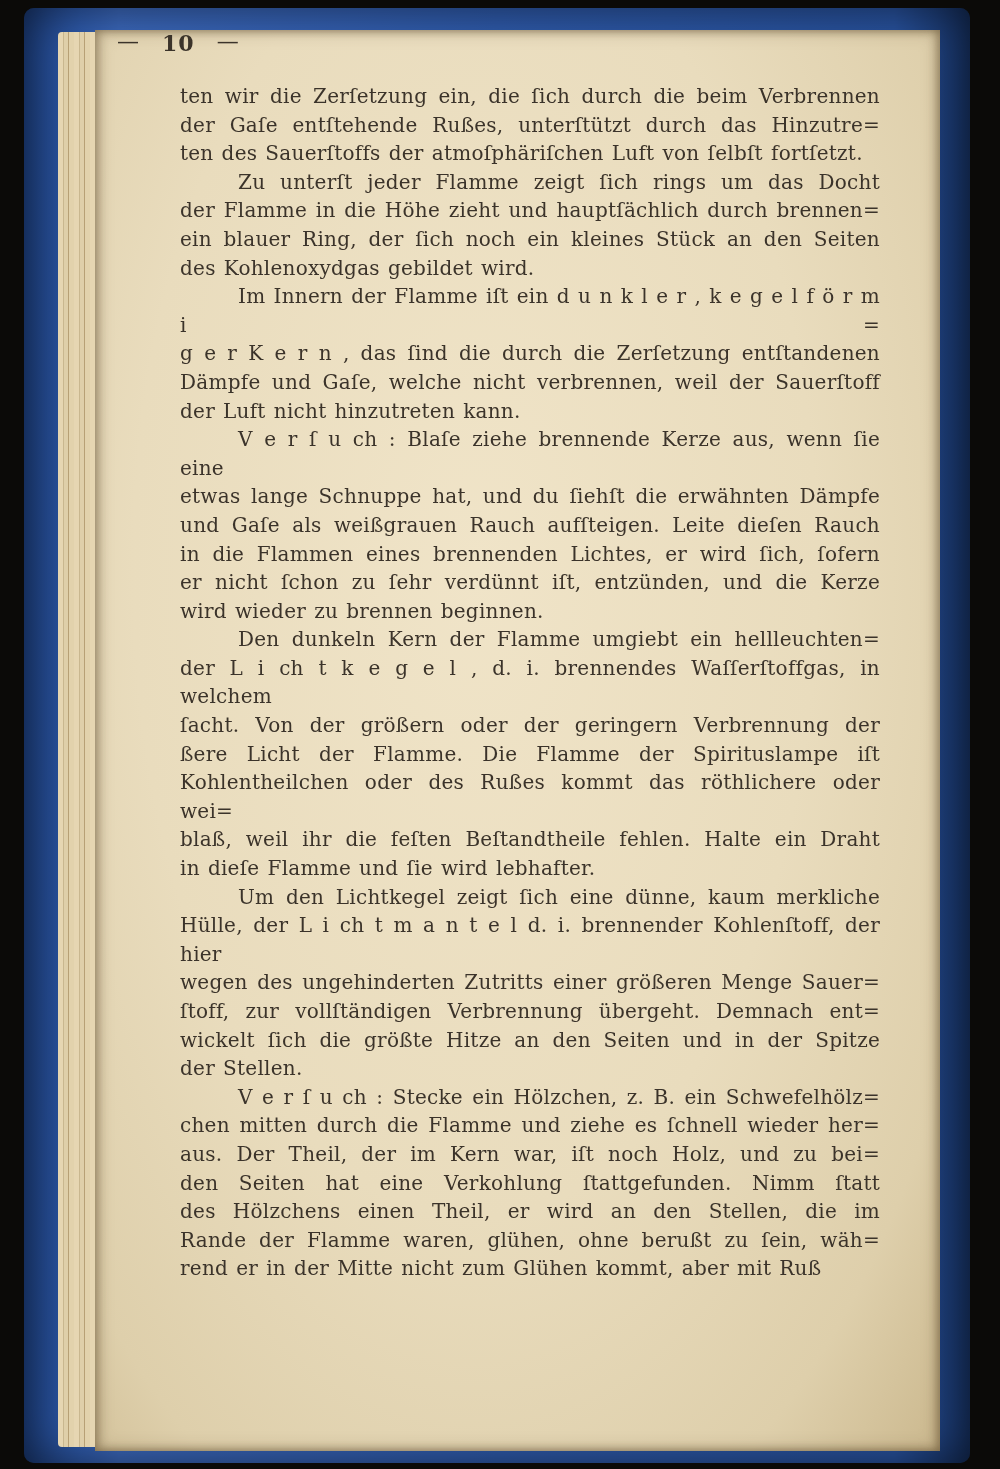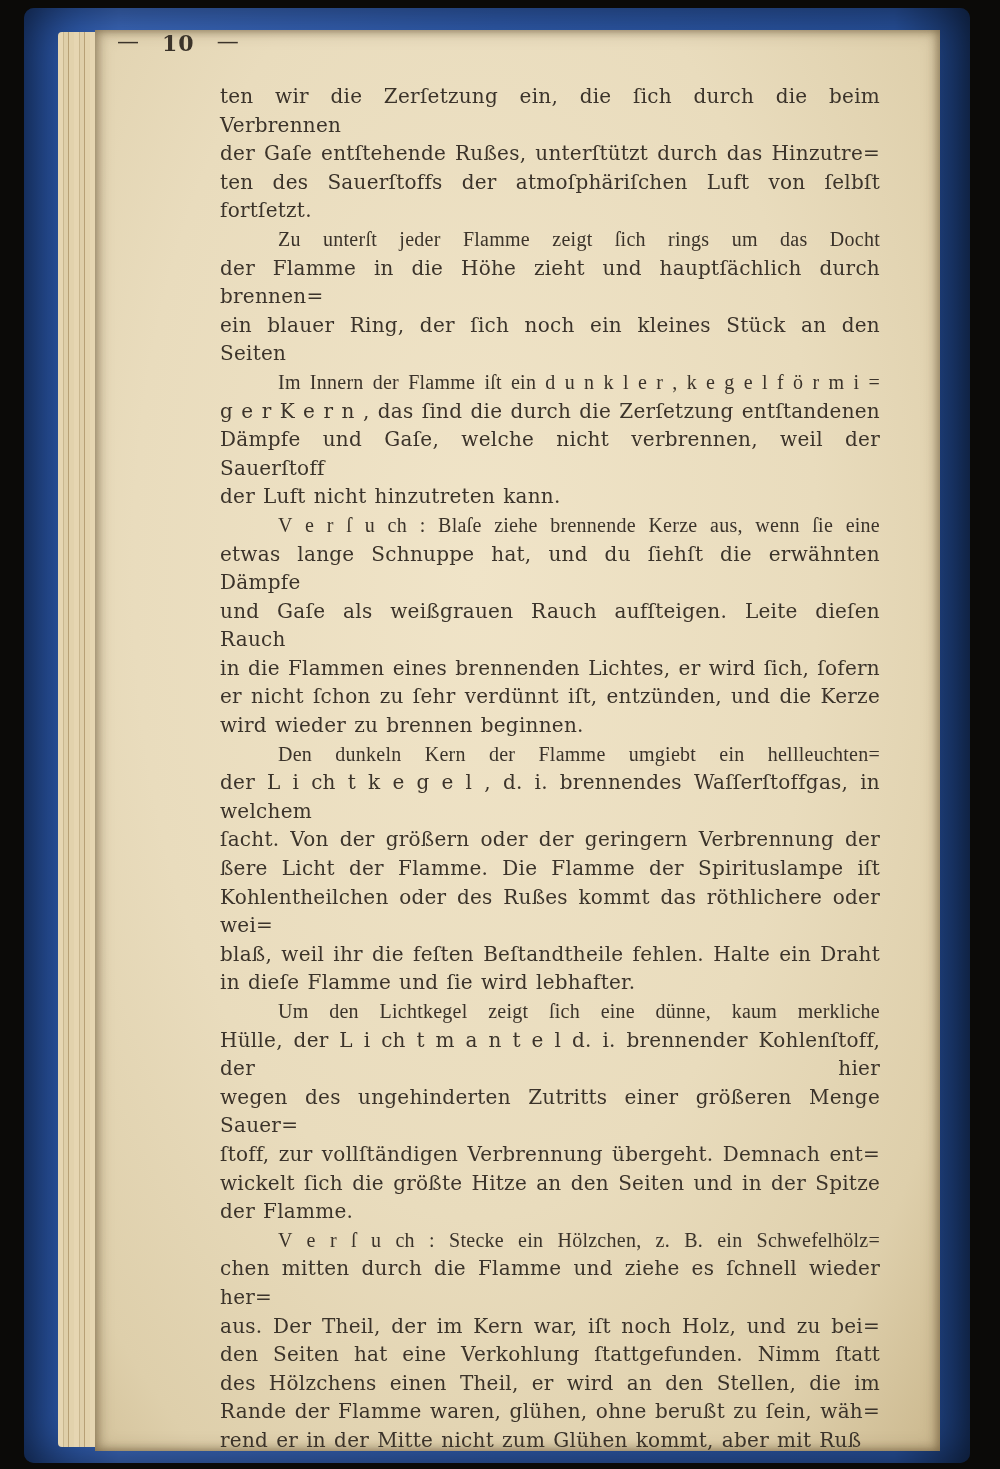--- a/index.html
+++ b/index.html
@@ -17,23 +17,23 @@
   .page{position:absolute;left:95px;top:30px;right:60px;bottom:18px;
         background:radial-gradient(ellipse at 45% 38%,#f0e4c8 0%,var(--paper,#e9dcbd) 52%,#decfab 82%,#cbb88e 100%);
         box-shadow:inset 0 0 18px rgba(90,70,40,.35), inset -4px 0 8px rgba(80,60,30,.35), inset 4px 0 10px rgba(80,60,30,.3);}
   .page-header{text-align:left;color:var(--ink,#3b332a);
         font-size:22px;letter-spacing:1px;}
   .page-header .dash{display:inline-block;margin:0 22px;transform:translateY(-2px);}
   .page-header .num{display:inline-block;font-weight:bold;}
   .text-block{width:700px;margin:26px 0 0 85px;color:var(--ink,#3b332a);
         font-size:20px;line-height:28.6px;letter-spacing:.25px;word-spacing:1.5px;}
   .para{margin:0;}
-  .line{text-align:justify;text-align-last:justify;white-space:normal;margin-left:40px;}
+  .line{text-align:justify;text-align-last:justify;white-space:normal;}
   .line.last{text-align-last:left;}
-  .line.indent{text-indent:58px;font-family:Liberation Serif, serif;}
+  .line.indent{text-indent:58px;}
 </style>
 </head>
 <body>
 
 <div class="scan">
   <div class="cover"></div>
   <div class="page-stack"></div>
   <div class="page">
     <div class="page-header">
       <span class="dash">—</span><span class="num">10</span><span class="dash">—</span>
@@ -41,20 +41,21 @@
     <div class="text-block" id="text-block">
         <div class="para">
           <div class="line">ten wir die Zerſetzung ein, die ſich durch die beim Verbrennen</div>
           <div class="line">der Gaſe entſtehende Rußes, unterſtützt durch das Hinzutre=</div>
           <div class="line last">ten des Sauerſtoffs der atmoſphäriſchen Luft von ſelbſt fortſetzt.</div>
         </div>
         <div class="para">
           <div class="line indent">Zu unterſt jeder Flamme zeigt ſich rings um das Docht</div>
           <div class="line">der Flamme in die Höhe zieht und hauptſächlich durch brennen=</div>
           <div class="line">ein blauer Ring, der ſich noch ein kleines Stück an den Seiten</div>
+          <div class="line last">des Kohlenoxydgas gebildet wird.</div>
         </div>
         <div class="para">
           <div class="line indent">Im Innern der Flamme iſt ein d u n k l e r ,  k e g e l f ö r m i =</div>
           <div class="line">g e r  K e r n ,  das ſind die durch die Zerſetzung entſtandenen</div>
           <div class="line">Dämpfe und Gaſe, welche nicht verbrennen, weil der Sauerſtoff</div>
           <div class="line last">der Luft nicht hinzutreten kann.</div>
         </div>
         <div class="para">
           <div class="line indent">V e r ſ u ch :  Blaſe ziehe brennende Kerze aus, wenn ſie eine</div>
           <div class="line">etwas lange Schnuppe hat, und du ſiehſt die erwähnten Dämpfe</div>
@@ -71,21 +72,21 @@
           <div class="line">Kohlentheilchen oder des Rußes kommt das röthlichere oder wei=</div>
           <div class="line">blaß, weil ihr die feſten Beſtandtheile fehlen.  Halte ein Draht</div>
           <div class="line last">in dieſe Flamme und ſie wird lebhafter.</div>
         </div>
         <div class="para">
           <div class="line indent">Um den Lichtkegel zeigt ſich eine dünne, kaum merkliche</div>
           <div class="line">Hülle, der L i ch t m a n t e l  d. i. brennender Kohlenſtoff, der hier</div>
           <div class="line">wegen des ungehinderten Zutritts einer größeren Menge Sauer=</div>
           <div class="line">ſtoff, zur vollſtändigen Verbrennung übergeht.  Demnach ent=</div>
           <div class="line">wickelt ſich die größte Hitze an den Seiten und in der Spitze</div>
-          <div class="line last">der Flamme.</div>
+          <div class="line last">der Stellen.</div>
         </div>
         <div class="para">
           <div class="line indent">V e r ſ u ch :  Stecke ein Hölzchen, z. B. ein Schwefelhölz=</div>
           <div class="line">chen mitten durch die Flamme und ziehe es ſchnell wieder her=</div>
           <div class="line">aus.  Der Theil, der im Kern war, iſt noch Holz, und zu bei=</div>
           <div class="line">den Seiten hat eine Verkohlung ſtattgefunden.  Nimm ſtatt</div>
           <div class="line">des Hölzchens einen Theil, er wird an den Stellen, die im</div>
           <div class="line">Rande der Flamme waren, glühen, ohne berußt zu ſein, wäh=</div>
           <div class="line last">rend er in der Mitte nicht zum Glühen kommt, aber mit Ruß</div>
         </div>

